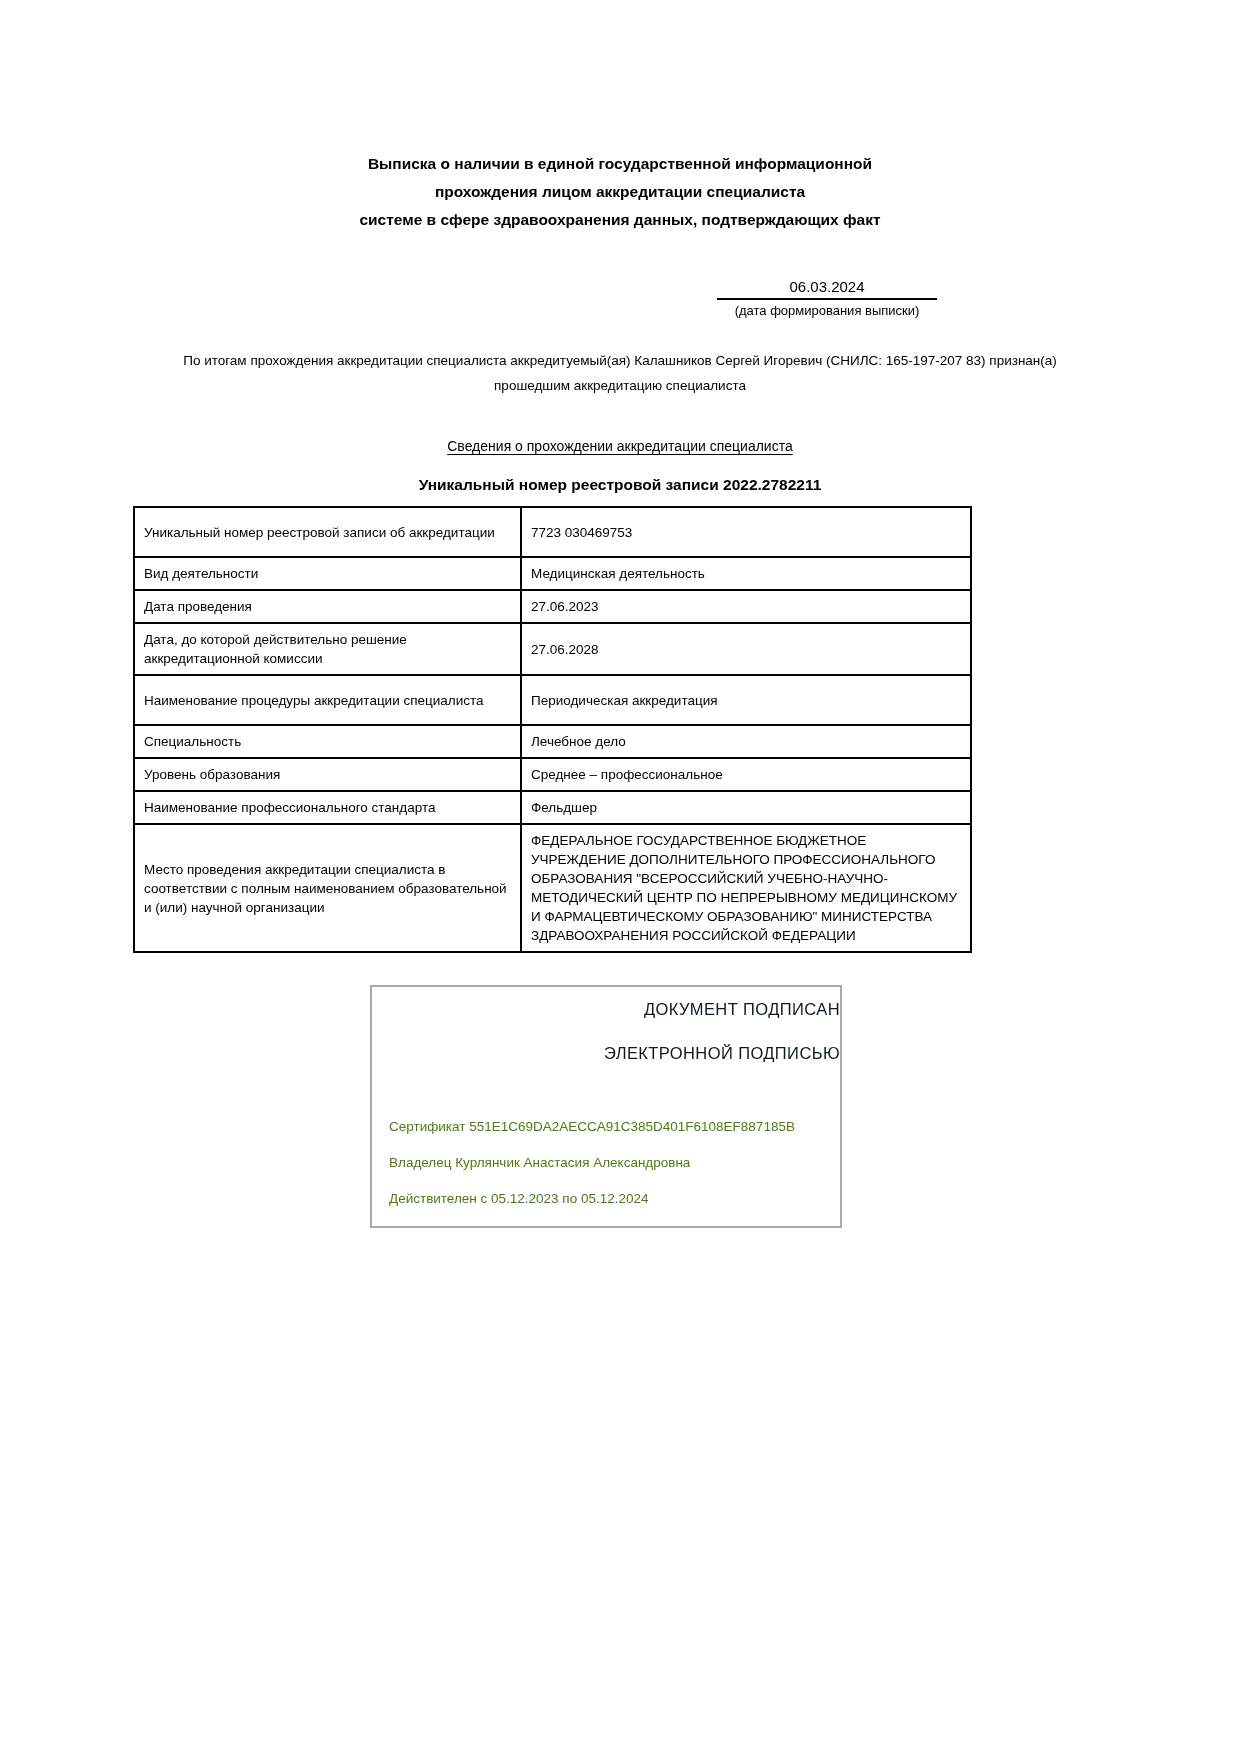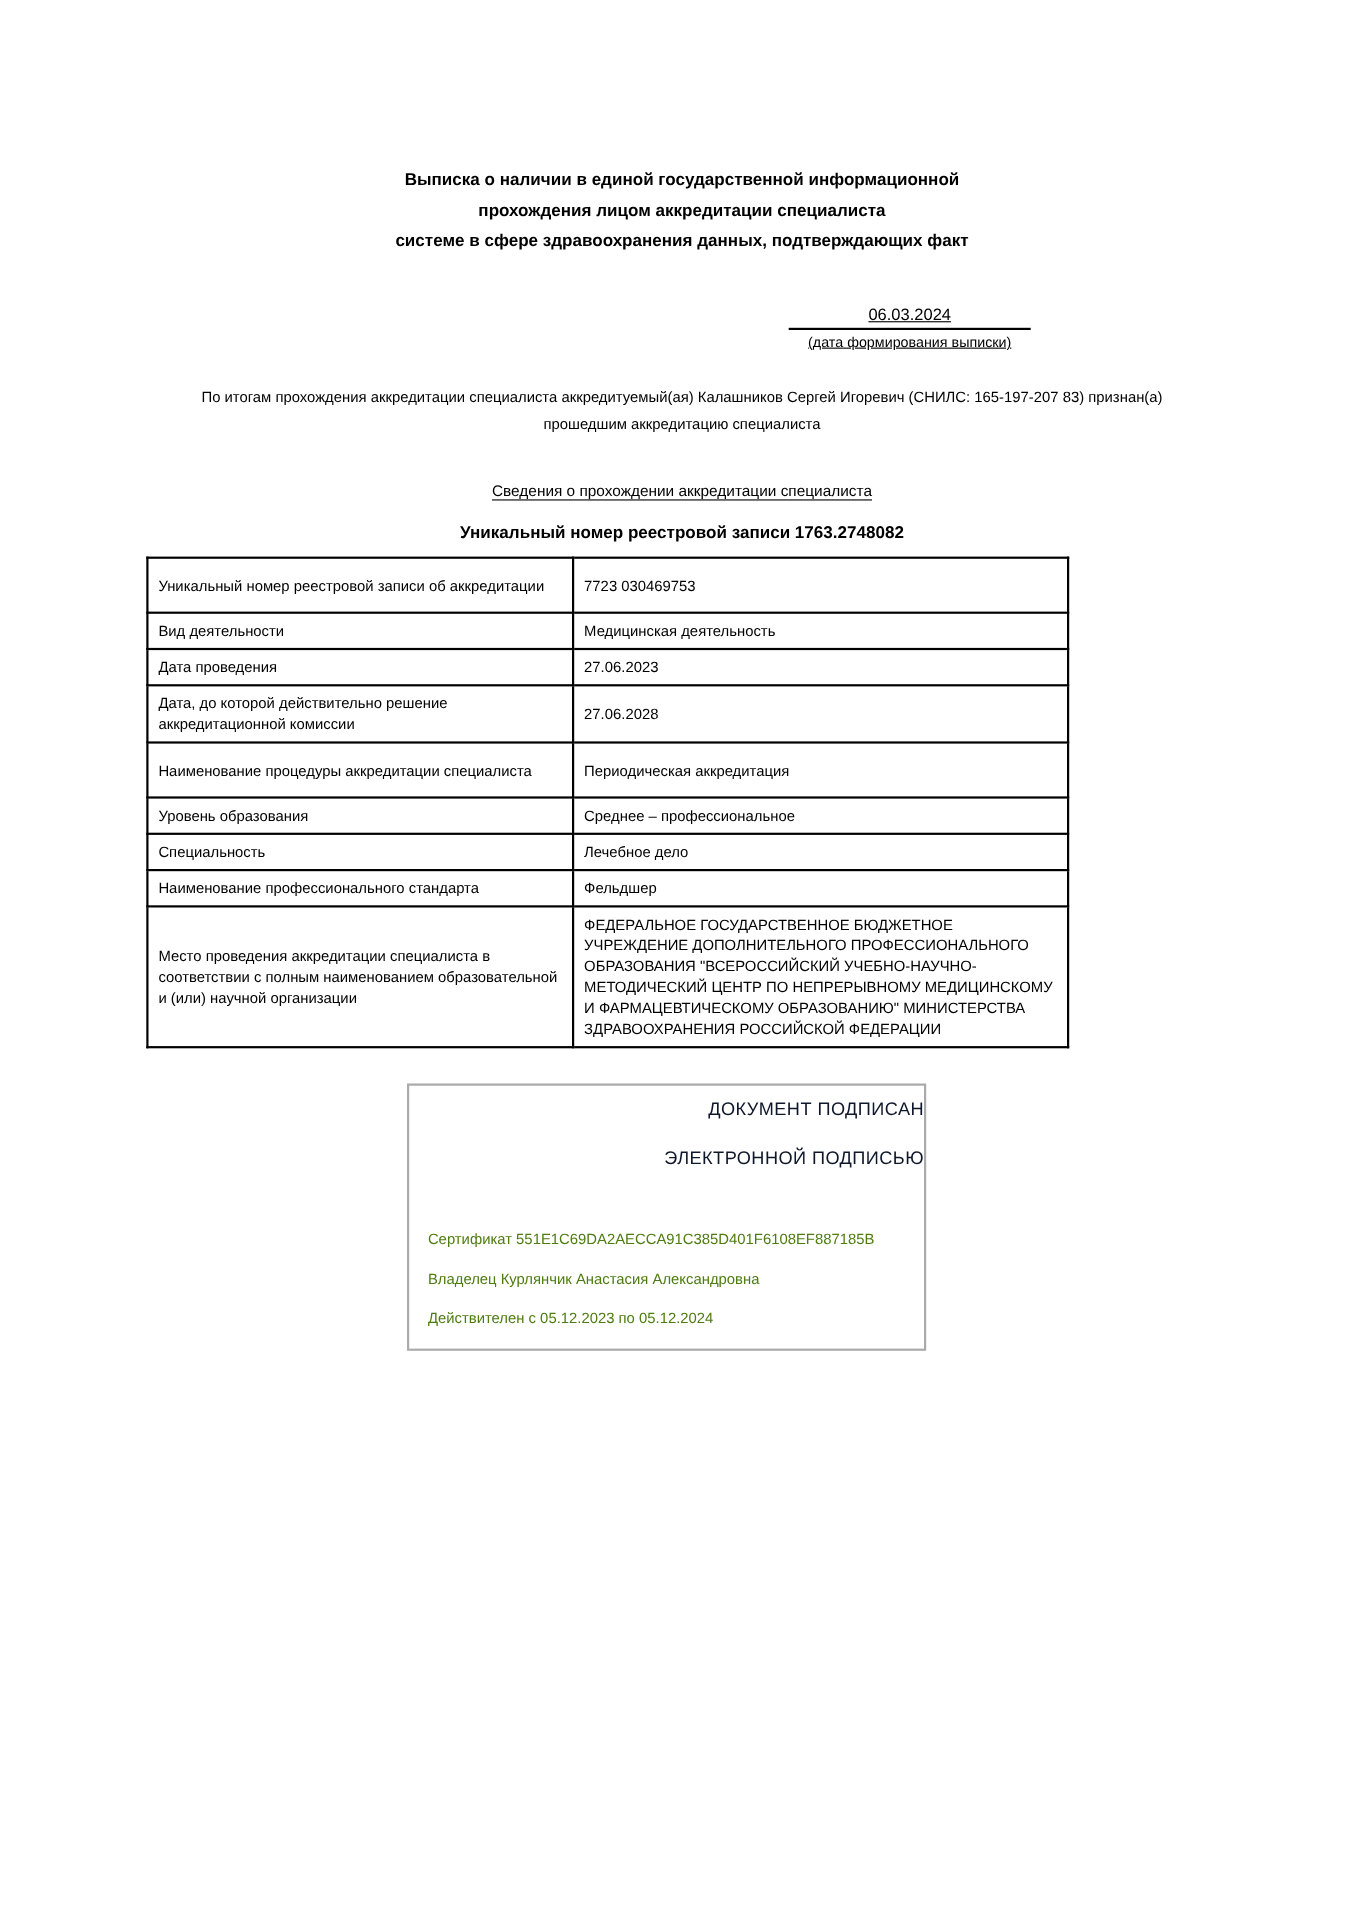--- a/index.html
+++ b/index.html
@@ -29,21 +29,20 @@
     font-weight: bold;
     font-size: 15.5px;
     line-height: 28px;
   }
 
   
   .date-block {
     width: 220px;
     margin: 44px 303px 0 auto;
     text-align: center;
-    text-decoration: underline;
   }
   .date-value {
     font-size: 15px;
     padding-bottom: 3px;
     border-bottom: 2px solid #000;
   }
   .date-caption {
     font-size: 13px;
     padding-top: 3px;
   }
@@ -132,21 +131,21 @@
 
   <div class="date-block">
     <div class="date-value">06.03.2024</div>
     <div class="date-caption">(дата формирования выписки)</div>
   </div>
 
   <p class="intro">По итогам прохождения аккредитации специалиста аккредитуемый(ая) Калашников Сергей Игоревич (СНИЛС: 165-197-207 83) признан(а) прошедшим аккредитацию специалиста</p>
 
   <div class="section-heading">Сведения о прохождении аккредитации специалиста</div>
 
-  <div class="record-heading">Уникальный номер реестровой записи 1763.2748082</div>
+  <div class="record-heading">Уникальный номер реестровой записи 2022.2782211</div>
 
   <table class="acc-table">
     <tbody>
       <tr class="tall">
         <td class="lbl">Уникальный номер реестровой записи об аккредитации</td>
         <td class="val">7723 030469753</td>
       </tr>
       <tr class="short">
         <td class="lbl">Вид деятельности</td>
         <td class="val">Медицинская деятельность</td>
@@ -157,26 +156,26 @@
       </tr>
       <tr class="tall">
         <td class="lbl">Дата, до которой действительно решение аккредитационной комиссии</td>
         <td class="val">27.06.2028</td>
       </tr>
       <tr class="tall">
         <td class="lbl">Наименование процедуры аккредитации специалиста</td>
         <td class="val">Периодическая аккредитация</td>
       </tr>
       <tr class="short">
+        <td class="lbl">Специальность</td>
+        <td class="val">Лечебное дело</td>
+      </tr>
+      <tr class="short">
         <td class="lbl">Уровень образования</td>
         <td class="val">Среднее – профессиональное</td>
-      </tr>
-      <tr class="short">
-        <td class="lbl">Специальность</td>
-        <td class="val">Лечебное дело</td>
       </tr>
       <tr class="short">
         <td class="lbl">Наименование профессионального стандарта</td>
         <td class="val">Фельдшер</td>
       </tr>
       <tr>
         <td class="lbl">Место проведения аккредитации специалиста в соответствии с полным наименованием образовательной и (или) научной организации</td>
         <td class="val">ФЕДЕРАЛЬНОЕ ГОСУДАРСТВЕННОЕ БЮДЖЕТНОЕ УЧРЕЖДЕНИЕ ДОПОЛНИТЕЛЬНОГО ПРОФЕССИОНАЛЬНОГО ОБРАЗОВАНИЯ "ВСЕРОССИЙСКИЙ УЧЕБНО-НАУЧНО-МЕТОДИЧЕСКИЙ ЦЕНТР ПО НЕПРЕРЫВНОМУ МЕДИЦИНСКОМУ И ФАРМАЦЕВТИЧЕСКОМУ ОБРАЗОВАНИЮ" МИНИСТЕРСТВА ЗДРАВООХРАНЕНИЯ РОССИЙСКОЙ ФЕДЕРАЦИИ</td>
       </tr>
     </tbody>

